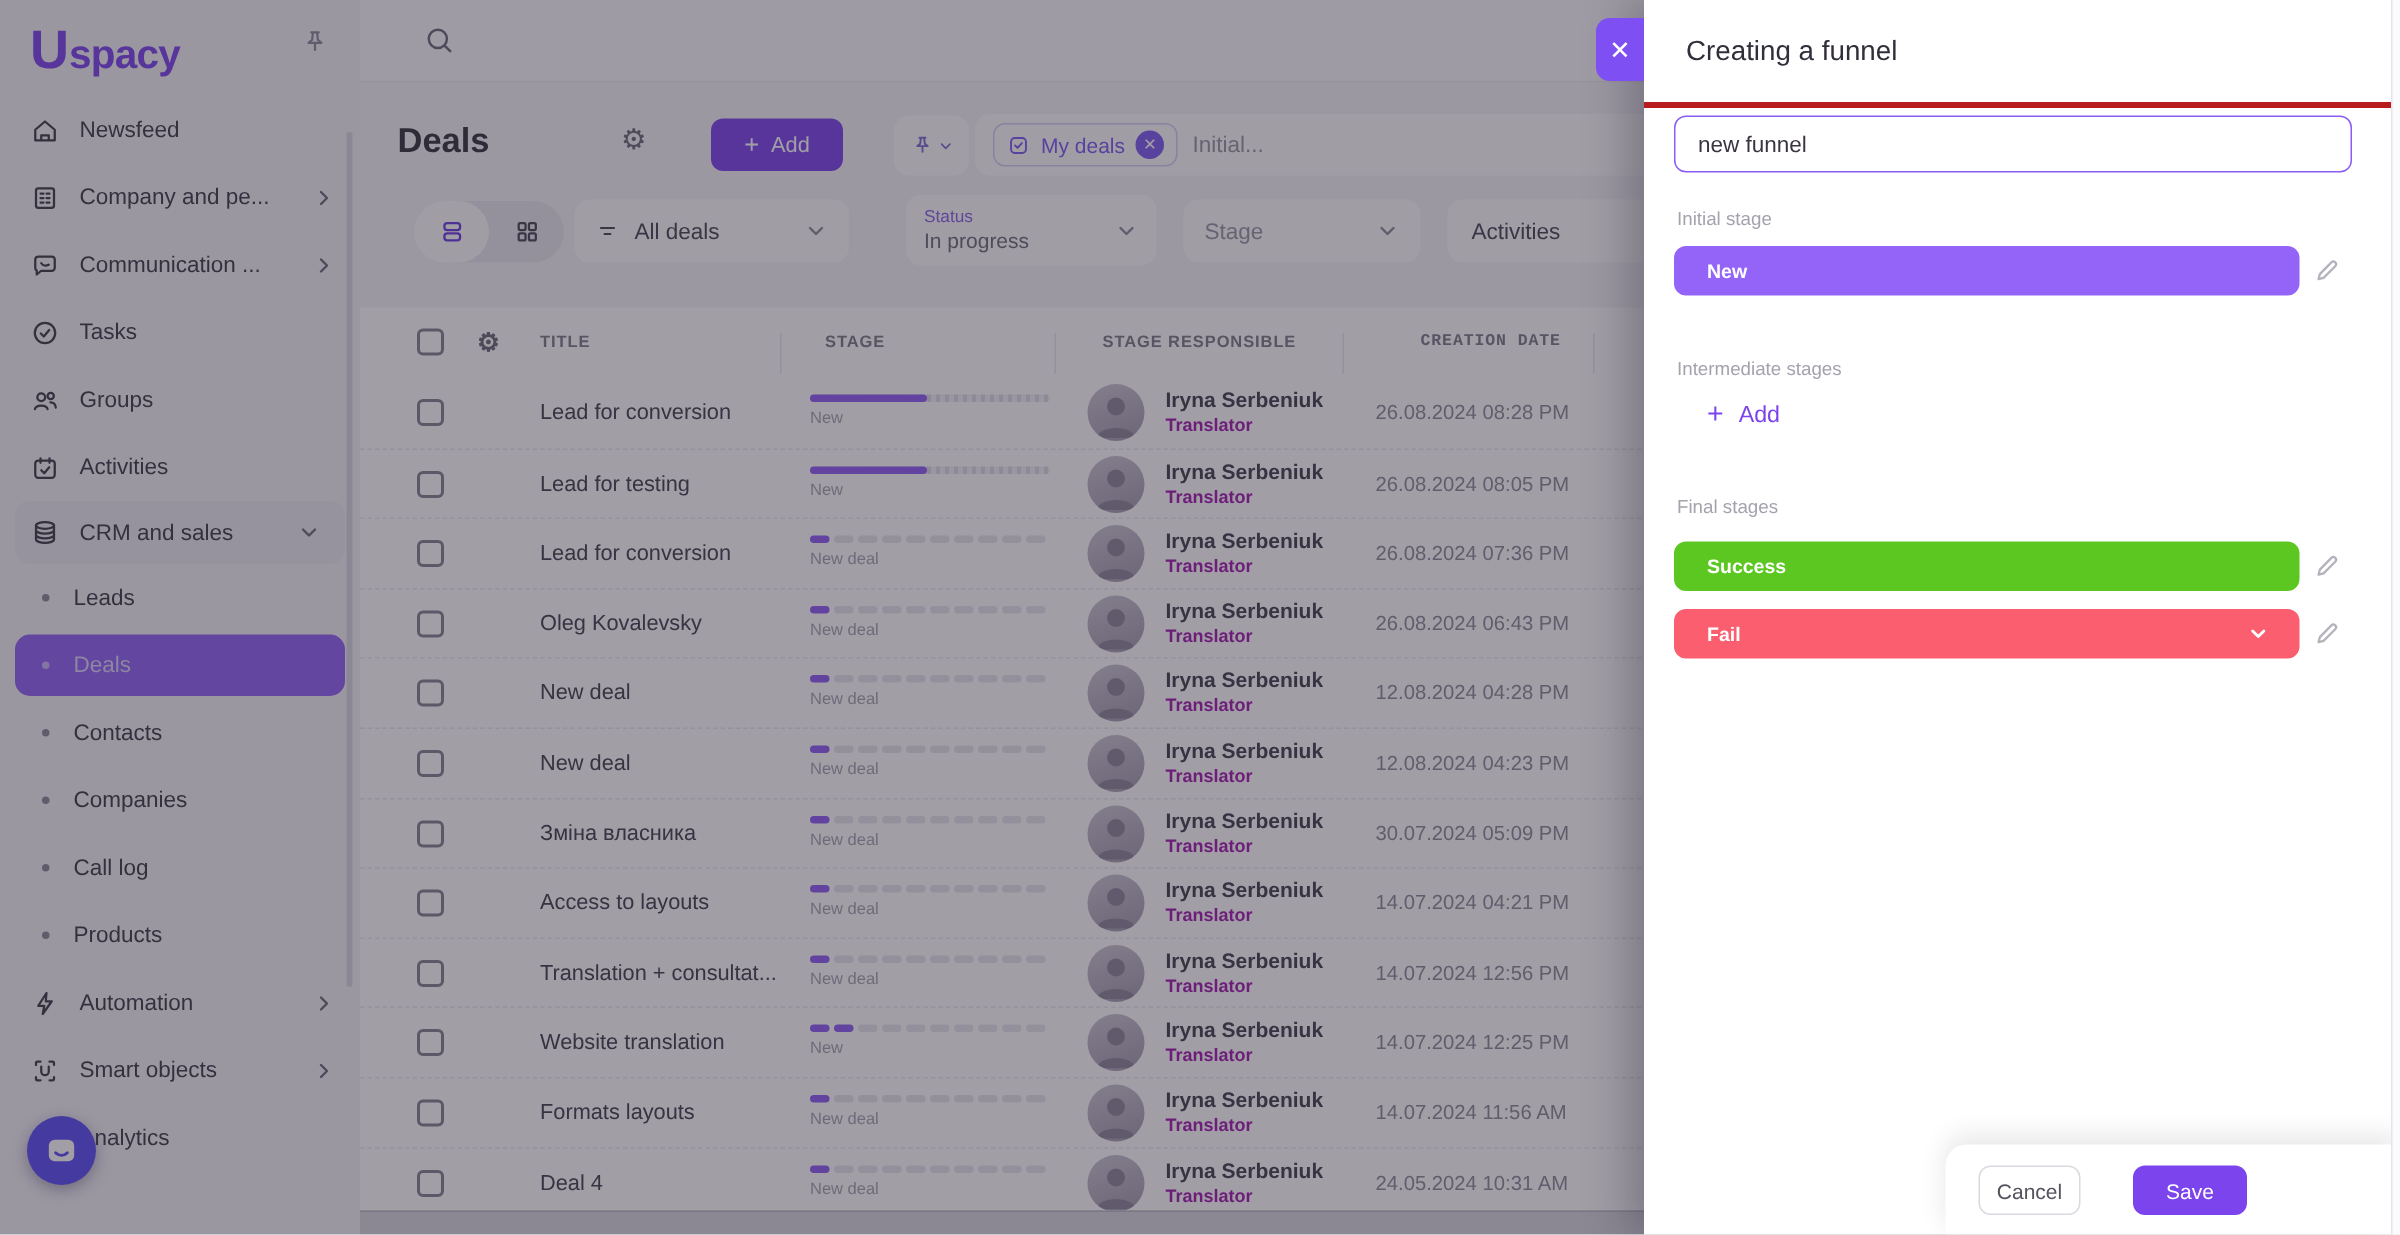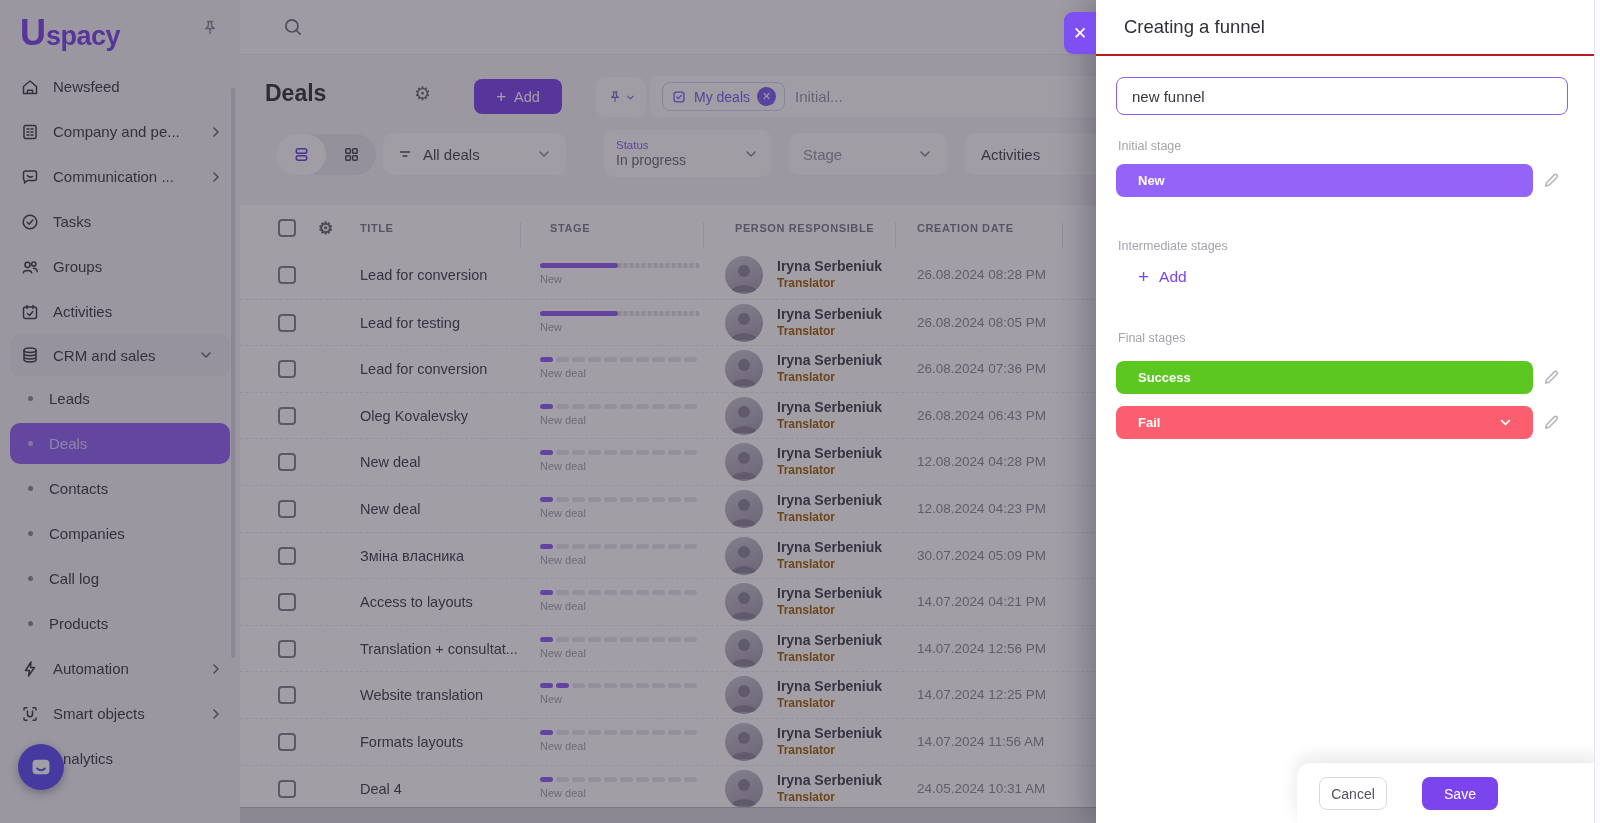--- a/index.html
+++ b/index.html
@@ -52,48 +52,48 @@
   .stage-f { left:549px; top:133px; width:158px; height:42px; padding:0 14px; color:#9a96a4; }
   .stage-f .chev { margin-left:auto; color:#8d8996; }
   .activities-f { left:725px; top:133px; width:150px; height:42px; padding:0 16px; }
 
   
   .table { position:absolute; left:0; top:205px; width:1360px; height:602px; background:#fff; overflow:hidden; }
   .thead { position:relative; height:47px; color:#7f7b89; font-size:11px; font-weight:700; letter-spacing:.6px; }
   .thead span { position:absolute; top:17px; }
   .th-cb { left:38px; top:14px !important; }
   .th-gear { left:78px; top:13px !important; color:#6d6977; font-size:17px; }
-  .th-title { left:120px; } .th-stage { left:310px; } .th-person { left:495px; } .th-date { left:677px; }
+  .th-title { left:120px; } .th-stage { left:310px; } .th-person { left:495px; } .th-date { left:707px;font-family:Liberation Mono, monospace; }
   .vline { position:absolute; top:10px; width:1px; height:27px; background:#e9e7ee; }
   .trow { position:relative; height:46.6px; border-top:1px dashed #eae8ef; }
   .trow:first-child { border-top:none; }
   .cb { position:absolute; left:38px; top:14px; width:18px; height:18px; border:2px solid #87838f; border-radius:4px; background:#fff; }
   .cell-title { position:absolute; left:120px; top:15px; font-size:14.5px; color:#45414e; white-space:nowrap; }
   .cell-stage { position:absolute; left:300px; top:11px; width:160px; }
   .stage-progress { display:block; height:5px; }
   .stage-progress.bar { width:160px; border-radius:3px; background:repeating-linear-gradient(90deg,#dcdae3 0 3px,#f2f1f5 3px 6px); position:relative; }
   .stage-progress.bar i { position:absolute; left:0; top:0; height:5px; width:78px; border-radius:3px; background:#8f5ff5; }
   .stage-progress.segs { display:flex; gap:3px; }
   .stage-progress.segs i { width:13px; height:5px; border-radius:2.5px; background:#e7e5ec; }
   .stage-progress.segs i.on { background:#8f5ff5; }
   .stage-label { display:block; margin-top:5px; font-size:11px; color:#a6a3ae; }
   .avatar { position:absolute; left:485px; top:4px; width:38px; height:38px; border-radius:50%; overflow:hidden; background:linear-gradient(160deg,#cbc7d2,#a09aac); }
   .cell-person { position:absolute; left:537px; top:6px; display:flex; flex-direction:column; gap:2px;font-weight:bold; }
   .pname { font-size:14px; color:#45414e; }
-  .prole { font-size:12px; color:#a16207; }
+  .prole { font-size:12px; color:#a21caf; }
   .cell-date { position:absolute; left:677px; top:15px; font-size:13.5px; color:#8f8b98; }
   .bottom-band { position:absolute; left:0; top:807px; width:1096px; height:16px; background:#d8d6de; border-top:1px solid #bdbac5; z-index:2; }
 
   
   .overlay { position:absolute; left:0; top:0; width:1096px; height:823px; background:rgba(40,35,52,0.44); z-index:10; }
 
   
   .drawer { position:absolute; left:1096px; top:0; width:504px; height:823px; background:#fff; box-shadow:-10px 0 28px rgba(25,20,40,.28); z-index:20; }
   .drawer-close { position:absolute; left:-32px; top:12px; width:32px; height:42px; background:#7e4ff2; border-radius:9px 0 0 9px; color:#fff; display:flex; align-items:center; justify-content:center; font-size:17px; border:none; cursor:pointer; }
-  .drawer-head { height:56px; border-bottom:2px solid #b91c1c; display:flex; align-items:center; padding-left:28px; font-size:18.5px; font-weight:500; color:#322e3a; }
+  .drawer-head { height:72px; border-bottom:4px solid #b91c1c; display:flex; align-items:center; padding-left:28px; font-size:18.5px; font-weight:500; color:#322e3a; }
   .drawer-scroll { position:absolute; right:0; top:0; width:6px; height:823px; background:#fbfafc; border-left:1px solid #e6e4ea; }
   .funnel-input { position:absolute; left:20px; top:77px; width:452px; height:38px; border:1.5px solid #8b5cf6; border-radius:8px; font-size:15px; color:#3a3541; padding:0 15px; font-family:"Liberation Sans",sans-serif; outline:none; background:#fff; }
   .dlabel { position:absolute; left:22px; font-size:12.5px; color:#a5a2ae; }
   .stage-bar { position:absolute; left:20px; width:417px; height:33px; border-radius:8px; color:#fff; font-weight:700; font-size:13px; display:flex; align-items:center; padding-left:22px; }
   .stage-bar .bar-chev { position:absolute; right:20px; color:#fff; }
   .pencil { position:absolute; left:446px; color:#b5b2bc; cursor:pointer; }
   .add-inter { position:absolute; left:42px; top:266px; display:flex; align-items:center; gap:10px; color:#7b44ec; font-size:15.5px; font-weight:500; cursor:pointer; }
   .add-inter .plus { font-size:19px; font-weight:400; }
   .drawer-footer { position:absolute; right:0; bottom:0; width:303px; height:60px; background:#fff; border-radius:14px 0 0 0; box-shadow:0 -6px 18px rgba(25,20,40,.10); }
   .cancel-btn { position:absolute; left:22px; top:14px; width:68px; height:33px; background:#fff; border:1px solid #dbd9e0; border-radius:8px; color:#55515e; font-size:14px; cursor:pointer; font-family:"Liberation Sans",sans-serif; }
@@ -347,21 +347,21 @@
   <div class="fpill activities-f">
     <span>Activities</span>
   </div>
 
   <div class="table">
     <div class="thead">
       <span class="cb th-cb" style="position:absolute;"></span>
       <span class="th-gear">⚙</span>
       <span class="th-title">TITLE</span>
       <span class="th-stage">STAGE</span>
-      <span class="th-person">PERSON RESPONSIBLE</span>
+      <span class="th-person">STAGE RESPONSIBLE</span>
       <span class="th-date">CREATION DATE</span>
       <span class="vline" style="left:280px"></span>
       <span class="vline" style="left:463px"></span>
       <span class="vline" style="left:655px"></span>
       <span class="vline" style="left:822px"></span>
     </div>
     <div>
   <div class="trow">
     <span class="cb"></span>
     <span class="cell-title">Lead for conversion</span>

